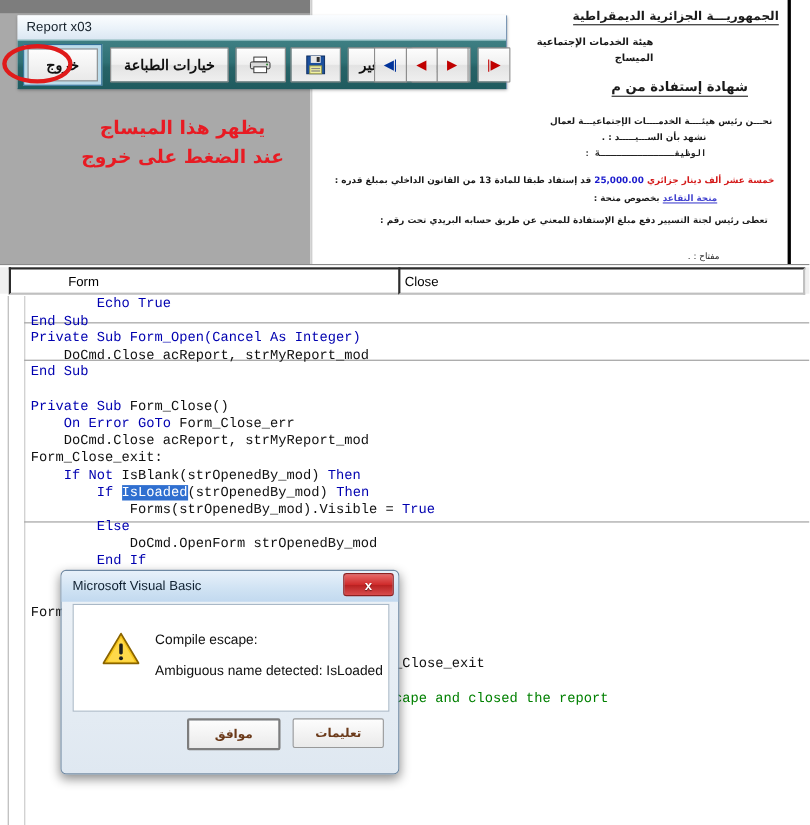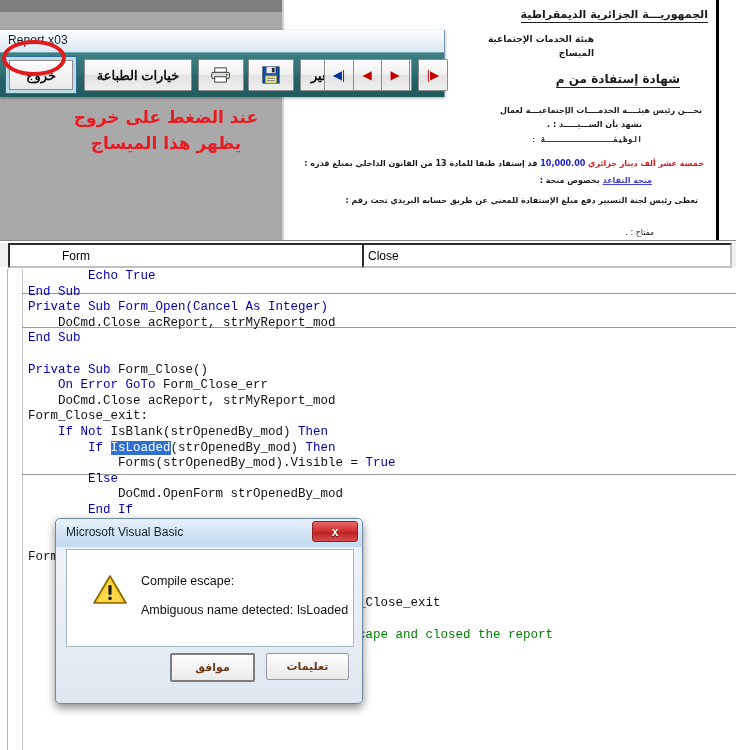--- a/index.html
+++ b/index.html
@@ -12,25 +12,24 @@
   
   #top-area{position:absolute;left:0;top:0;width:736px;height:240px;background:#ffffff;}
   #report-gray-bg{position:absolute;left:0;top:0;width:282px;height:240px;background:#a9a9a9;}
   #report-gray-strip{position:absolute;left:0;top:0;width:282px;height:12px;background:#7d7d7d;}
   #white-right{position:absolute;left:282px;top:0;width:454px;height:240px;background:#ffffff;}
   #doc-right-rule{position:absolute;left:716px;top:0;width:3px;height:240px;background:#000;}
   #doc-left-rule{position:absolute;left:282px;top:0;width:2px;height:240px;background:#cfcfcf;}
 
   
   #report-window{
-    position:absolute;left:0;top:14px;width:444px;height:66px;
+    position:absolute;left:16px;top:14px;width:444px;height:66px;
     background:linear-gradient(to bottom,#f1f6fa 0%,#dfe9f2 48%,#cfdcea 52%,#e6eef6 100%);
     border:1px solid #7a96b4;border-top:none;border-left:none;
     box-shadow:0 1px 3px rgba(0,0,0,.35);
-    margin-top:16px;
   }
   #report-titlebar{
     position:absolute;left:0;top:0;width:444px;height:22px;
     background:linear-gradient(to bottom,#fbfdff 0%,#eaf2f9 55%,#dbe7f3 100%);
   }
   #report-title{
     position:absolute;left:8px;top:3px;font-size:12px;color:#16212b;
     letter-spacing:.1px;
   }
   #report-toolbar{
@@ -170,29 +169,29 @@
   <div id="doc-right-rule"></div>
 
   <div id="doc">
     <div class="doc-line" id="doc-h1">الجمهوريـــة الجزائرية الديمقراطية</div>
     <div class="doc-line" id="doc-h2">هيئة الخدمات الإجتماعية</div>
     <div class="doc-line" id="doc-h3">الميساج</div>
     <div class="doc-line" id="doc-h4">شهادة  إستفادة من م</div>
     <div class="doc-line" id="doc-p1">نحـــن رئيس هيئــــة الخدمــــات الإجتماعيـــة لعمال</div>
     <div class="doc-line" id="doc-p2">نشهد بأن الســـيـــــد :   .</div>
     <div class="doc-line" id="doc-p3">الوظيفــــــــــــــة :</div>
-    <div class="doc-line" id="doc-p4"><span class="amt-ar">خمسة عشر ألف دينار جزائري</span> <span class="amt">10,000.00</span> <span>قد إستفاد طبقا للمادة 13 من القانون الداخلي بمبلغ قدره :</span></div>
+    <div class="doc-line" id="doc-p4"><span class="amt-ar">خمسة عشر ألف دينار جزائري</span> <span class="amt">25,000.00</span> <span>قد إستفاد طبقا للمادة 13 من القانون الداخلي بمبلغ قدره :</span></div>
     <div class="doc-line" id="doc-p5"><span class="lnk">منحة التقاعد</span> <span>بخصوص منحة :</span></div>
     <div class="doc-line" id="doc-p6">تعطى رئيس لجنة التسيير دفع مبلغ الإستفادة  للمعني عن طريق حسابه البريدي تحت رقم :</div>
     <div class="doc-line" id="doc-p7">مفتاح :        .</div>
   </div>
 
   <div id="annot">
+    <div>يظهر هذا  الميساج</div>
     <div>عند الضغط على خروج</div>
-    <div>يظهر هذا  الميساج</div>
   </div>
 
   <div id="report-window">
     <div id="report-titlebar">
       <div id="report-title">Report x03</div>
     </div>
     <div id="report-toolbar">
 
       <div id="btn-exit-wrap">
         <div id="btn-exit">خروج</div>

